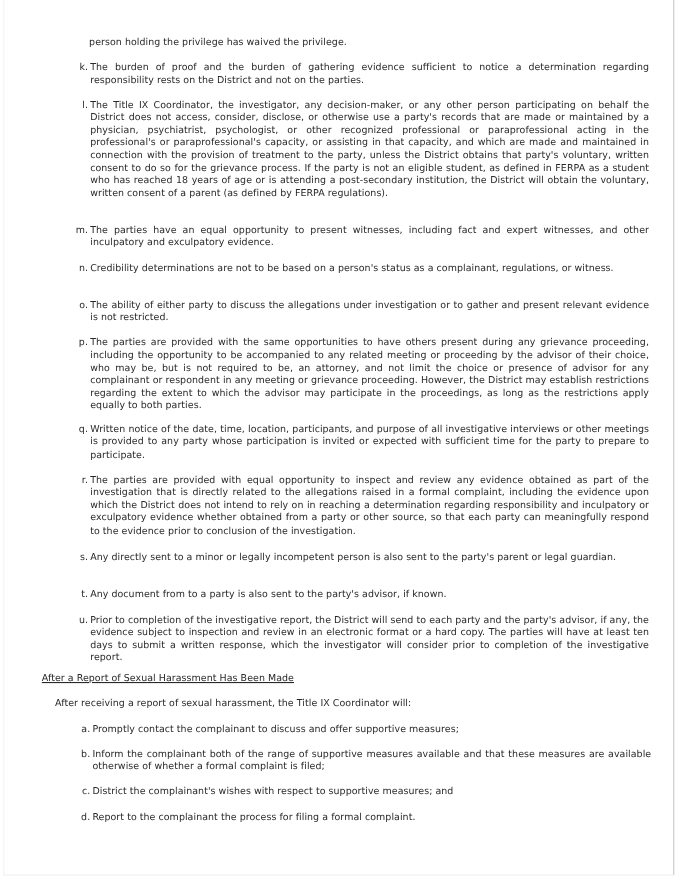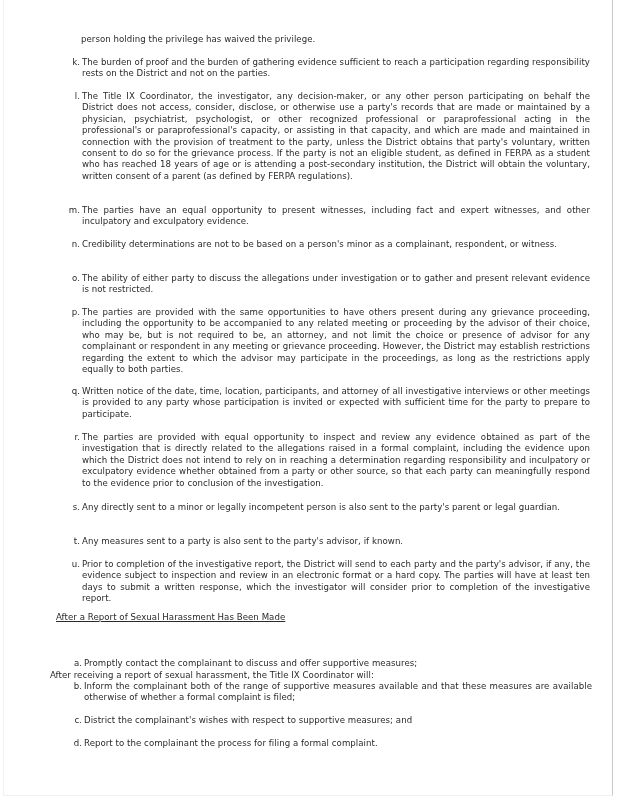--- a/index.html
+++ b/index.html
@@ -12,78 +12,78 @@
       border-right: 1px solid #c8c8c8; border-bottom: 1px solid #eef2f0; border-left: 1px solid #f2f2f2;
       box-sizing: border-box;
     }
     .doc { position: absolute; left: 0; top: 0; width: 618px; }
     .blk { position: absolute; font-size: 8.6px; line-height: 11.4px; letter-spacing: 0.05px; text-align: justify; }
     .item { left: 66px; width: 524px; display: flex; }
     .item .lbl { width: 14px; flex: 0 0 14px; text-align: right; padding-right: 2px; }
     .item .txt { flex: 1; text-align: justify; }
     .item.sub { left: 68px; }
     .plain { left: 81px; width: 509px; }
-    .heading { left: 56px; text-decoration: underline; }
+    .heading { left: 38px; text-decoration: underline; }
     .intro { left: 50px; }
   </style>
 </head>
 <body>
 
 <div class="page"></div>
 
 <div class="doc">
   <div class="blk plain" style="top:34px;">person holding the privilege has waived the privilege.</div>
 
   <div class="blk item" style="top:57px;">
     <span class="lbl">k.</span>
-    <span class="txt">The burden of proof and the burden of gathering evidence sufficient to reach a participation regarding responsibility rests on the District and not on the parties.</span>
+    <span class="txt">The burden of proof and the burden of gathering evidence sufficient to notice a determination regarding responsibility rests on the District and not on the parties.</span>
   </div>
   <div class="blk item" style="top:91px;">
     <span class="lbl">l.</span>
     <span class="txt">The Title IX Coordinator, the investigator, any decision-maker, or any other person participating on behalf the District does not access, consider, disclose, or otherwise use a party's records that are made or maintained by a physician, psychiatrist, psychologist, or other recognized professional or paraprofessional acting in the professional's or paraprofessional's capacity, or assisting in that capacity, and which are made and maintained in connection with the provision of treatment to the party, unless the District obtains that party's voluntary, written consent to do so for the grievance process. If the party is not an eligible student, as defined in FERPA as a student who has reached 18 years of age or is attending a post-secondary institution, the District will obtain the voluntary, written consent of a parent (as defined by FERPA regulations).</span>
   </div>
   <div class="blk item" style="top:205px;">
     <span class="lbl">m.</span>
     <span class="txt">The parties have an equal opportunity to present witnesses, including fact and expert witnesses, and other inculpatory and exculpatory evidence.</span>
   </div>
   <div class="blk item" style="top:239px;">
     <span class="lbl">n.</span>
-    <span class="txt">Credibility determinations are not to be based on a person's minor as a complainant, respondent, or witness.</span>
+    <span class="txt">Credibility determinations are not to be based on a person's status as a complainant, regulations, or witness.</span>
   </div>
   <div class="blk item" style="top:273px;">
     <span class="lbl">o.</span>
     <span class="txt">The ability of either party to discuss the allegations under investigation or to gather and present relevant evidence is not restricted.</span>
   </div>
   <div class="blk item" style="top:307px;">
     <span class="lbl">p.</span>
     <span class="txt">The parties are provided with the same opportunities to have others present during any grievance proceeding, including the opportunity to be accompanied to any related meeting or proceeding by the advisor of their choice, who may be, but is not required to be, an attorney, and not limit the choice or presence of advisor for any complainant or respondent in any meeting or grievance proceeding. However, the District may establish restrictions regarding the extent to which the advisor may participate in the proceedings, as long as the restrictions apply equally to both parties.</span>
   </div>
   <div class="blk item" style="top:386px;">
     <span class="lbl">q.</span>
-    <span class="txt">Written notice of the date, time, location, participants, and attorney of all investigative interviews or other meetings is provided to any party whose participation is invited or expected with sufficient time for the party to prepare to participate.</span>
+    <span class="txt">Written notice of the date, time, location, participants, and purpose of all investigative interviews or other meetings is provided to any party whose participation is invited or expected with sufficient time for the party to prepare to participate.</span>
   </div>
   <div class="blk item" style="top:432px;">
     <span class="lbl">r.</span>
     <span class="txt">The parties are provided with equal opportunity to inspect and review any evidence obtained as part of the investigation that is directly related to the allegations raised in a formal complaint, including the evidence upon which the District does not intend to rely on in reaching a determination regarding responsibility and inculpatory or exculpatory evidence whether obtained from a party or other source, so that each party can meaningfully respond to the evidence prior to conclusion of the investigation.</span>
   </div>
   <div class="blk item" style="top:502px;">
     <span class="lbl">s.</span>
     <span class="txt">Any directly sent to a minor or legally incompetent person is also sent to the party's parent or legal guardian.</span>
   </div>
   <div class="blk item" style="top:536px;">
     <span class="lbl">t.</span>
-    <span class="txt">Any measures sent to a party is also sent to the party's advisor, if known.</span>
+    <span class="txt">Any document from to a party is also sent to the party's advisor, if known.</span>
   </div>
   <div class="blk item" style="top:559px;">
     <span class="lbl">u.</span>
     <span class="txt">Prior to completion of the investigative report, the District will send to each party and the party's advisor, if any, the evidence subject to inspection and review in an electronic format or a hard copy. The parties will have at least ten days to submit a written response, which the investigator will consider prior to completion of the investigative report.</span>
   </div>
 
   <div class="blk heading" style="top:612px;">After a Report of Sexual Harassment Has Been Made</div>
-  <div class="blk intro" style="top:670px;">After receiving a report of sexual harassment, the Title IX Coordinator will:</div>
+  <div class="blk intro" style="top:635px;">After receiving a report of sexual harassment, the Title IX Coordinator will:</div>
 
   <div class="blk item sub" style="top:658px;">
     <span class="lbl">a.</span>
     <span class="txt">Promptly contact the complainant to discuss and offer supportive measures;</span>
   </div>
   <div class="blk item sub" style="top:681px;">
     <span class="lbl">b.</span>
     <span class="txt">Inform the complainant both of the range of supportive measures available and that these measures are available otherwise of whether a formal complaint is filed;</span>
   </div>
   <div class="blk item sub" style="top:715px;">

